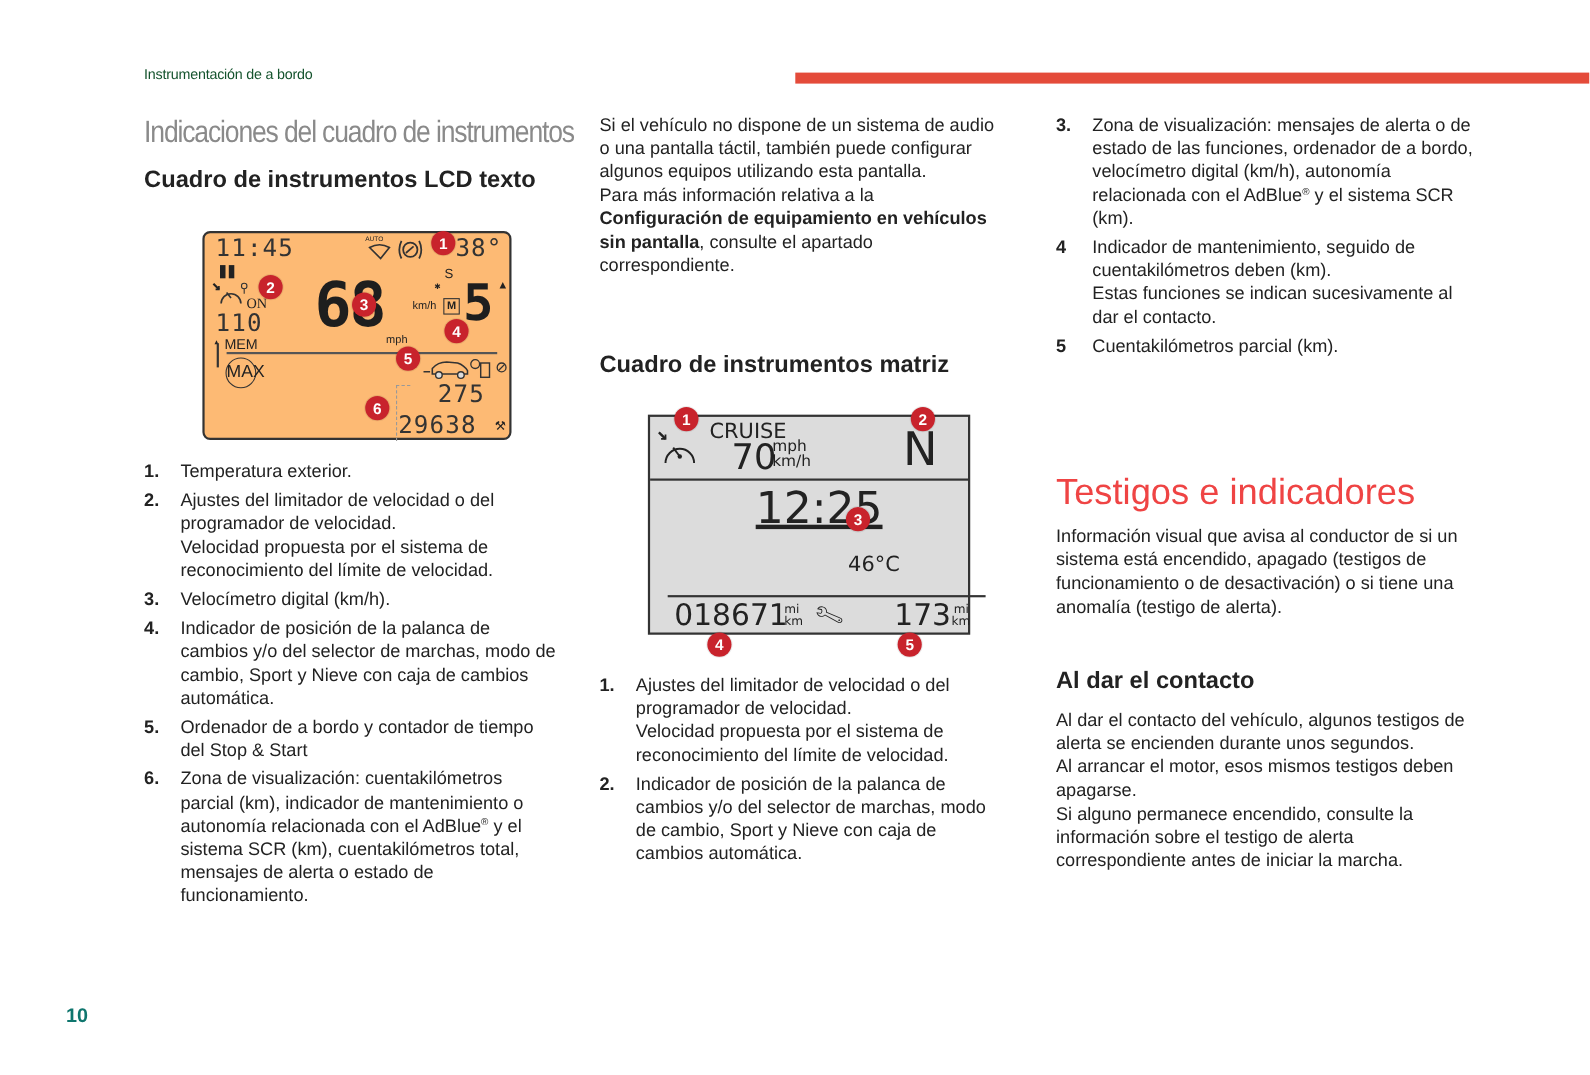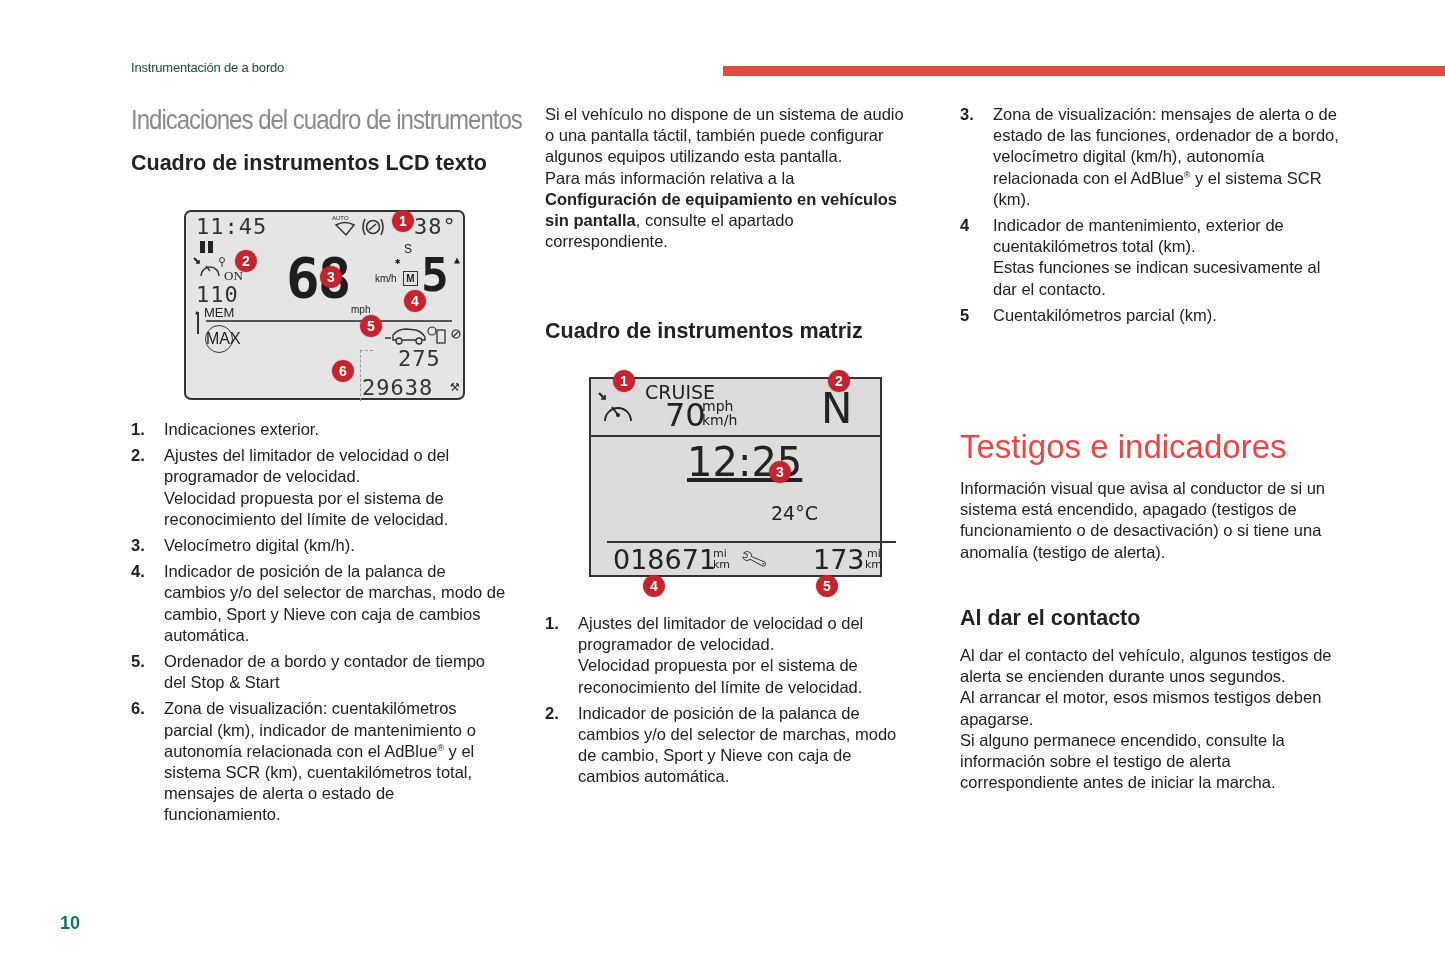--- a/index.html
+++ b/index.html
@@ -16,21 +16,21 @@
 
   .para { font-size:16.5px; line-height:21.2px; color:#222; }
   .para b { font-weight:bold; }
 
   ol.items { list-style:none; margin:0; padding:0; }
   ol.items li { position:relative; padding-left:33px; font-size:16.5px; line-height:21.2px; margin-bottom:5px; color:#222; }
   ol.items li .num { position:absolute; left:0; top:0; font-weight:bold; }
   sup { font-size:9px; vertical-align:6px; line-height:0; }
 
   
-  .lcd { left:184px; top:210px; width:281px; height:190px; background:#e5e5e5; border:2px solid #333; border-radius:7px; box-sizing:border-box; font-family:"DejaVu Sans Mono", monospace; color:#222; }
+  .lcd { left:184px; top:210px; width:281px; height:190px; background:#fdba74; border:2px solid #333; border-radius:7px; box-sizing:border-box; font-family:"DejaVu Sans Mono", monospace; color:#222; }
   .seg { font-family:"DejaVu Sans Mono", monospace; color:#333; letter-spacing:1px; }
   .badge { position:absolute; width:22px; height:22px; border-radius:50%; background:#c8232c; color:#fff; font-family:"Liberation Sans", sans-serif; font-weight:bold; font-size:14px; line-height:22px; text-align:center; box-shadow:0 0 0 1px rgba(0,0,0,0.08); }
 
   
   .matrix { left:589px; top:377px; width:293px; height:200px; background:#dcdcdc; border:2px solid #333; box-sizing:border-box; font-family:"DejaVu Sans", sans-serif; color:#222; }
   .matrix .row-top { position:absolute; left:0; top:0; width:100%; height:56px; border-bottom:2px solid #333; }
   .matrix .row-bot { position:absolute; left:16px; top:162px; width:100%; height:34px; border-top:2px solid #333; }
 </style>
 </head>
 <body>
@@ -113,21 +113,21 @@
   <div class="abs" style="left:146px; top:148px;">
       <div class="badge" style="position:relative;">6</div>
     </div>
   <div class="abs seg" style="left:212px; top:134px; font-size:22px;">275</div>
   <div class="abs seg" style="left:176px; top:163px; font-size:22px;">29638</div>
   <div class="abs" style="left:264px; top:164px; font-size:16px;">⚒</div>
 </div>
 
 <div class="abs" style="left:131px; top:419px; width:375px;">
   <ol class="items">
-    <li><span class="num">1.</span><span>Indicaciones exterior.</span></li>
+    <li><span class="num">1.</span><span>Temperatura exterior.</span></li>
     <li><span class="num">2.</span><span>Ajustes del limitador de velocidad o del programador de velocidad.</span><br><span>Velocidad propuesta por el sistema de reconocimiento del límite de velocidad.</span></li>
     <li><span class="num">3.</span><span>Velocímetro digital (km/h).</span></li>
     <li><span class="num">4.</span><span>Indicador de posición de la palanca de cambios y/o del selector de marchas, modo de cambio, Sport y Nieve con caja de cambios automática.</span></li>
     <li><span class="num">5.</span><span>Ordenador de a bordo y contador de tiempo del Stop &amp; Start</span></li>
     <li><span class="num">6.</span><span>Zona de visualización: cuentakilómetros parcial (km), indicador de mantenimiento o autonomía relacionada con el AdBlue</span><sup>®</sup> <span>y el sistema SCR (km), cuentakilómetros total, mensajes de alerta o estado de funcionamiento.</span></li>
   </ol>
 </div>
 
 <div class="abs para" style="left:545px; top:104px; width:370px;">
   <span>Si el vehículo no dispone de un sistema de audio o una pantalla táctil, también puede configurar algunos equipos utilizando esta pantalla.</span><br>
@@ -156,21 +156,21 @@
       <div class="badge" style="position:relative;">1</div>
     </div>
   <div class="abs" style="left:237px; top:-9px;">
       <div class="badge" style="position:relative;">2</div>
     </div>
 
   <div class="abs" style="left:96px; top:60px; font-size:40px;text-decoration:underline;">12:25</div>
   <div class="abs" style="left:178px; top:82px;">
       <div class="badge" style="position:relative;">3</div>
     </div>
-  <div class="abs" style="left:180px; top:123px; font-size:19px;">24°C</div>
+  <div class="abs" style="left:180px; top:123px; font-size:19px;">46°C</div>
 
   <div class="row-bot">
     <div class="abs" style="left:6px; top:0px; font-size:27px; line-height:34px;">018671</div>
     <div class="abs" style="left:106px; top:5px; font-size:11px; line-height:11px;">mi</div>
     <div class="abs" style="left:106px; top:16px; font-size:11px; line-height:11px;">km</div>
     <div class="abs" style="left:134px; top:4px; font-size:20px; transform:rotate(-20deg);">🔧︎</div>
     <div class="abs" style="left:206px; top:0px; font-size:27px; line-height:34px;">173</div>
     <div class="abs" style="left:260px; top:5px; font-size:11px; line-height:11px;">mi</div>
     <div class="abs" style="left:258px; top:16px; font-size:11px; line-height:11px;">km</div>
   </div>
@@ -185,21 +185,21 @@
 <div class="abs" style="left:545px; top:613px; width:370px;">
   <ol class="items">
     <li><span class="num">1.</span><span>Ajustes del limitador de velocidad o del programador de velocidad.</span><br><span>Velocidad propuesta por el sistema de reconocimiento del límite de velocidad.</span></li>
     <li><span class="num">2.</span><span>Indicador de posición de la palanca de cambios y/o del selector de marchas, modo de cambio, Sport y Nieve con caja de cambios automática.</span></li>
   </ol>
 </div>
 
 <div class="abs" style="left:960px; top:104px; width:385px;">
   <ol class="items">
     <li><span class="num">3.</span><span>Zona de visualización: mensajes de alerta o de estado de las funciones, ordenador de a bordo, velocímetro digital (km/h), autonomía relacionada con el AdBlue</span><sup>®</sup><span> y el sistema SCR (km).</span></li>
-    <li><span class="num">4</span><span>Indicador de mantenimiento, exterior de cuentakilómetros total (km).</span><br><span>Estas funciones se indican sucesivamente al dar el contacto.</span></li>
+    <li><span class="num">4</span><span>Indicador de mantenimiento, seguido de cuentakilómetros deben (km).</span><br><span>Estas funciones se indican sucesivamente al dar el contacto.</span></li>
     <li><span class="num">5</span><span>Cuentakilómetros parcial (km).</span></li>
   </ol>
 </div>
 
 <div class="abs h-light2" style="left:960px; top:428px;">Testigos e indicadores</div>
 <div class="abs para" style="left:960px; top:478px; width:385px;">Información visual que avisa al conductor de si un sistema está encendido, apagado (testigos de funcionamiento o de desactivación) o si tiene una anomalía (testigo de alerta).</div>
 
 <div class="abs h-bold" style="left:960px; top:606px;">Al dar el contacto</div>
 <div class="abs para" style="left:960px; top:645px; width:375px;">
   <span>Al dar el contacto del vehículo, algunos testigos de alerta se encienden durante unos segundos.</span><br>

